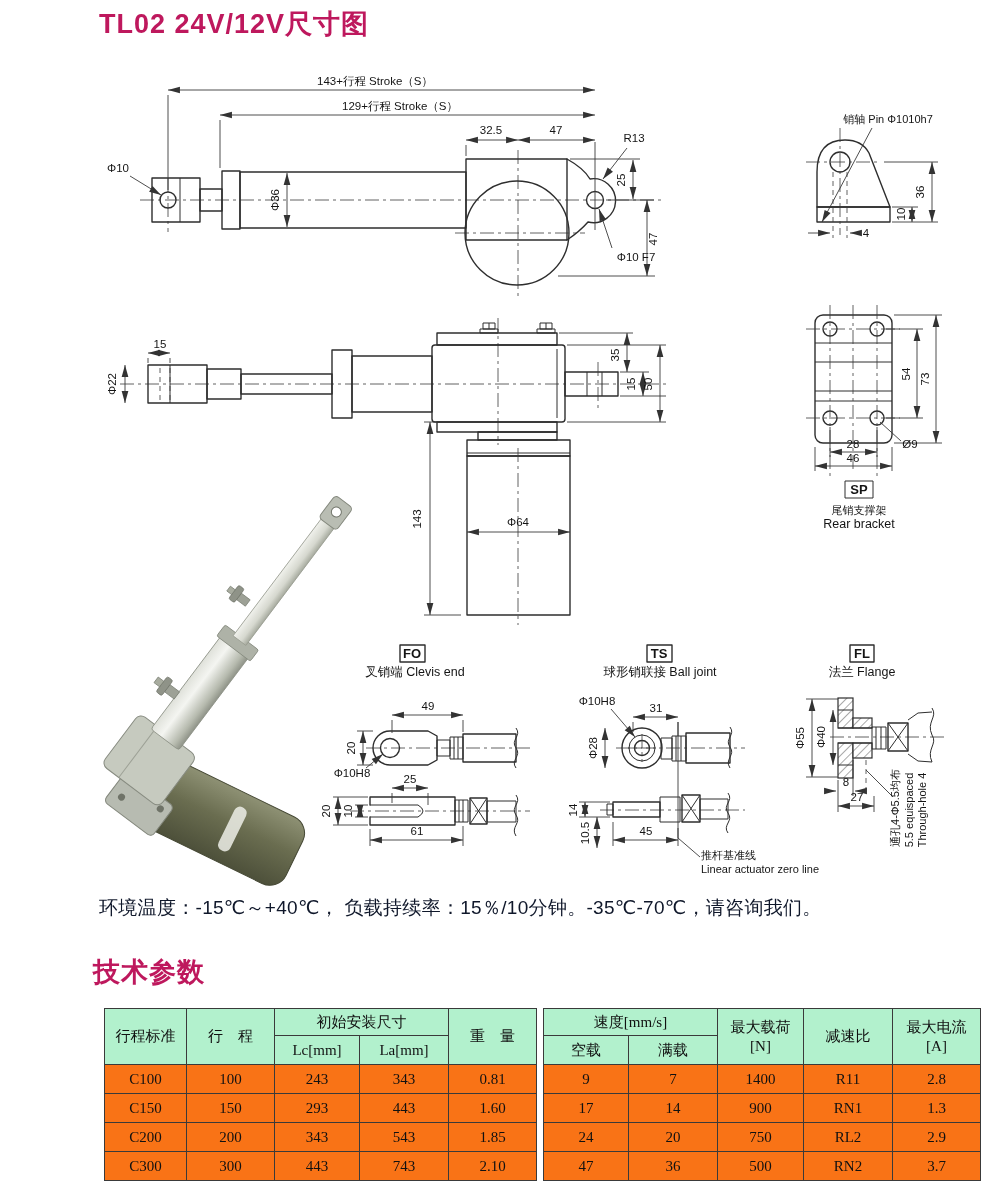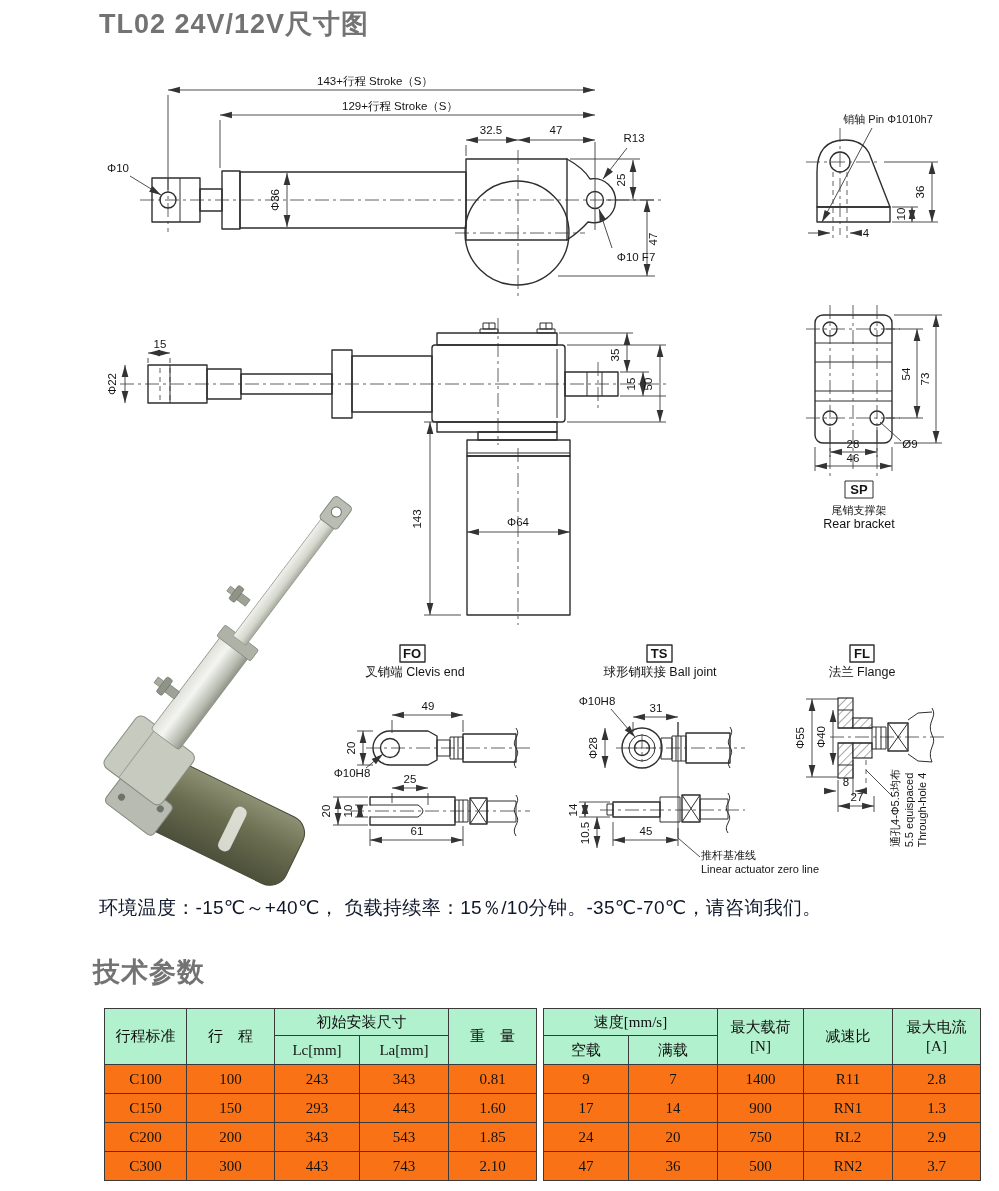--- a/index.html
+++ b/index.html
@@ -2,21 +2,21 @@
 <html><head>
 <meta charset="utf-8">
 <style>
   html,body{margin:0;padding:0;}
   body{
     position:relative;width:999px;height:1191px;background:#ffffff;
     font-family:"Liberation Sans","DejaVu Sans",sans-serif;overflow:hidden;
   }
   .abs{position:absolute;}
   #page-title{left:99px;top:6px;font-size:27px;font-weight:700;color:#2ado;}
-  #page-title,#section2-title{color:#737373;letter-spacing:1px;}
+  #page-title,#section2-title{color:#be185d;letter-spacing:1px;}
   #page-title{left:99px;top:6px;font-size:27px;font-weight:700;}
   #section2-title{left:93px;top:954px;font-size:27px;font-weight:600;}
   #env-note{left:99px;top:895px;font-size:19px;color:#0f172a;font-weight:500;letter-spacing:0.3px;}
   svg{position:absolute;left:0;top:0;}
   svg text{font-family:"Liberation Sans","DejaVu Sans",sans-serif;fill:#141414;}
   .o{fill:none;stroke:#2e2e2e;stroke-width:1.4;stroke-linejoin:round;stroke-linecap:round;}
   .o2{fill:none;stroke:#2e2e2e;stroke-width:1;stroke-linejoin:round;}
   .d{fill:none;stroke:#3a3a3a;stroke-width:0.9;}
   .cl{fill:none;stroke:#3a3a3a;stroke-width:0.8;stroke-dasharray:14 4 3 4;}
   .hid{fill:none;stroke:#3a3a3a;stroke-width:0.8;stroke-dasharray:5 4;}

